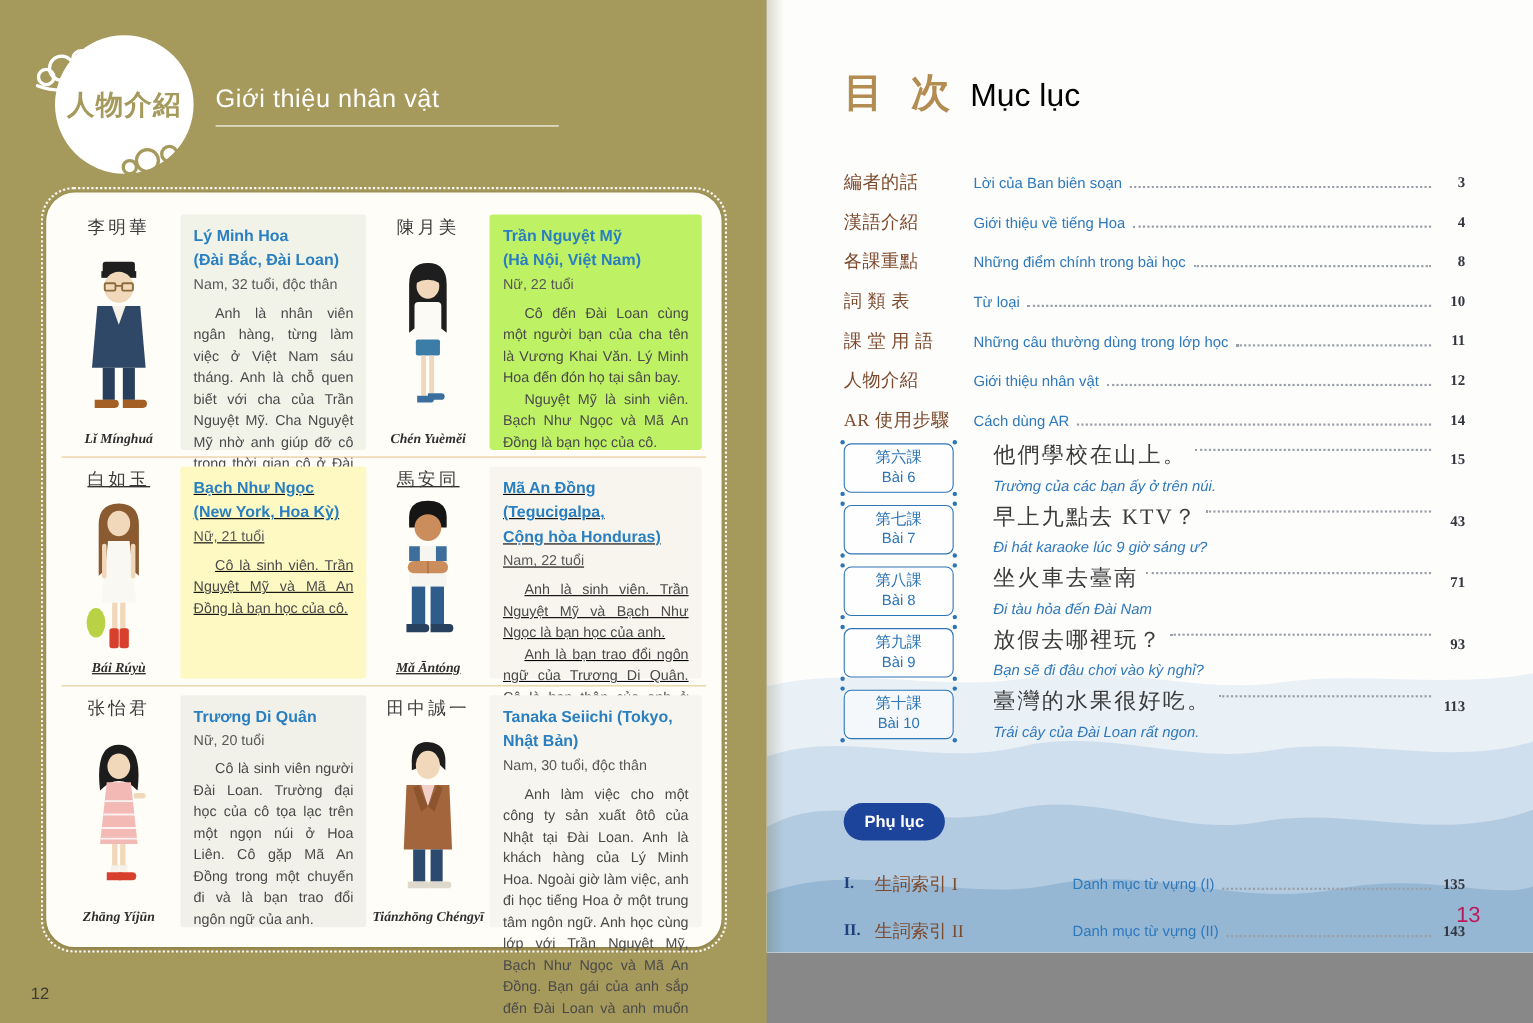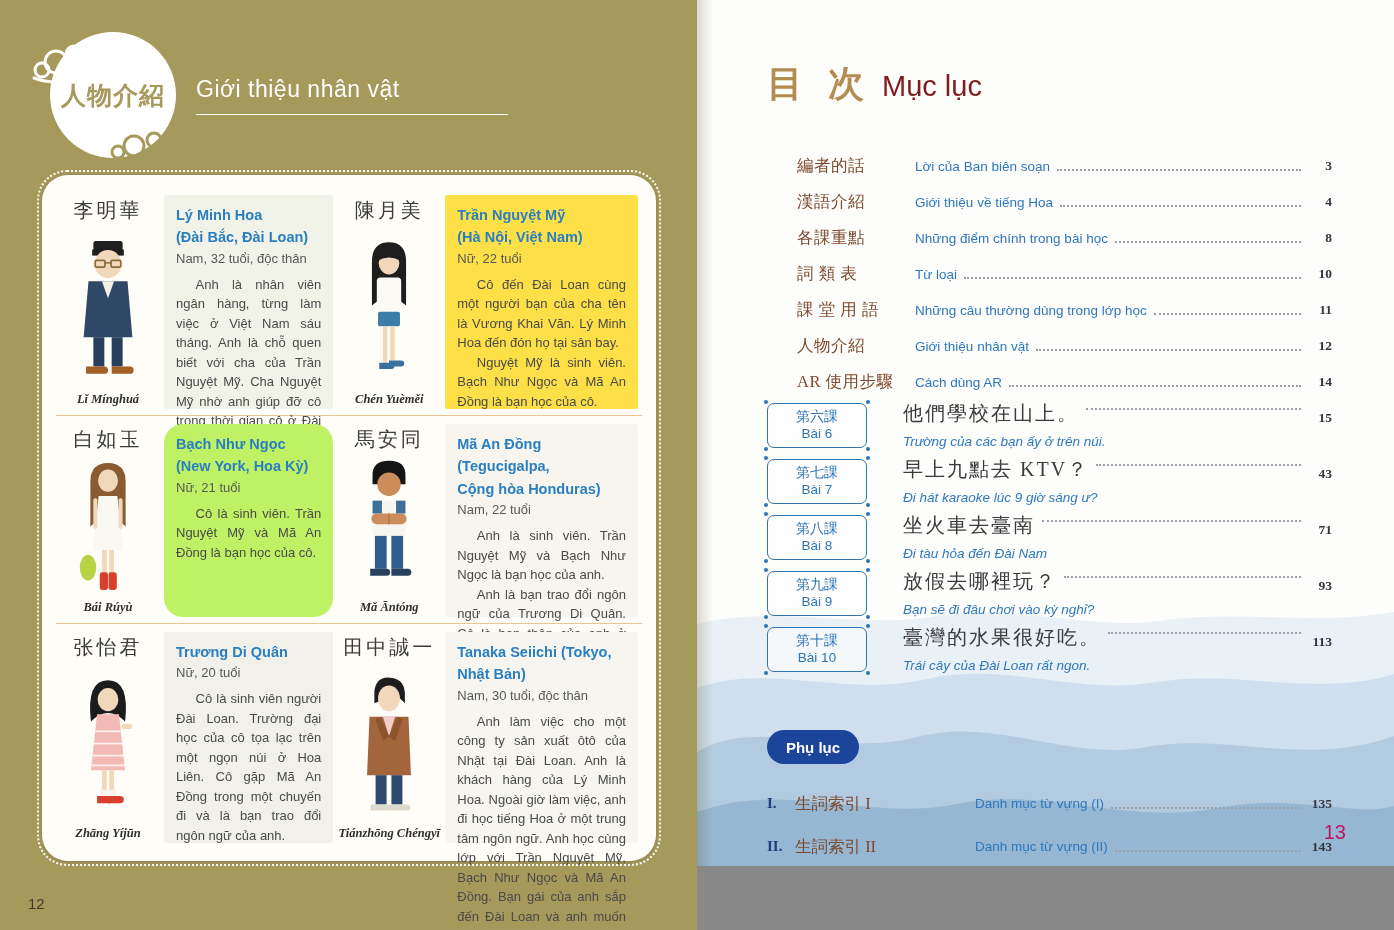--- a/index.html
+++ b/index.html
@@ -13,53 +13,53 @@
   .pl-circle-title { font-family:"Liberation Serif","DejaVu Serif",serif; font-size:25px; color:#a6995c; letter-spacing:1px; font-weight:bold; }
   .cloud { position:absolute; }
   .pl-vn-title { position:absolute; left:196px; top:76px; color:#ffffff; font-size:23px; letter-spacing:0.5px; }
   .pl-underline { position:absolute; left:196px; top:114px; width:312px; height:1px; background:#ffffff; }
 
   .card { position:absolute; left:42px; top:175px; width:614px; height:686px; background:#fffdf8; border-radius:26px; padding:12px 14px 10px 14px; box-shadow:0 1px 4px rgba(60,50,10,.25); }
   .card::after { content:""; position:absolute; inset:-5px; border:2px dotted rgba(255,255,255,.95); border-radius:30px; pointer-events:none; }
 
   .profile-row { display:flex; }
   .row-1 { height:228px; }
-  .row-2 { height:208px; border-top:1px solid #e4c793; }
+  .row-2 { height:208px; border-top:1px solid #e4c793;text-decoration:underline; }
   .row-3 { height:226px; border-top:1px solid #e4c793; }
   .profile { display:flex; padding:8px 4px 6px 4px; }
   .profile.col-a { width:48%; }
   .profile.col-b { width:52%; }
 
   .figure-col { width:96px; flex:0 0 96px; display:flex; flex-direction:column; align-items:center; justify-content:space-between; padding:2px 0; }
-  .zh-name { font-family:"Liberation Serif","DejaVu Serif",serif; font-size:20px; color:#3c3c3c; letter-spacing:3px; white-space:nowrap; }
+  .zh-name { font-family:"Liberation Serif","DejaVu Serif",serif; font-size:16px; color:#3c3c3c; letter-spacing:3px; white-space:nowrap; }
   .pinyin { font-family:"Liberation Serif","DejaVu Serif",serif; font-style:italic; font-weight:bold; font-size:12.5px; color:#2e2e2e; white-space:nowrap; }
   .char-svg { flex:1; margin:3px 0; }
 
   .bio { flex:1; margin-left:8px; padding:9px 12px; border-radius:3px; font-size:13px; color:#4a4a4a; }
-  .bg-a { background:#f1f3e9; } .bg-b { background:#fde047; }
-  .bg-c { background:#bef264;border-radius:19px; } .bg-d { background:#f7f5ee; }
+  .bg-a { background:#f1f3e9; } .bg-b { background:#bef264; }
+  .bg-c { background:#fef9c3; } .bg-d { background:#f7f5ee; }
   .bg-e { background:#f1f1ea; } .bg-f { background:#f6f5ef; }
   .bio-name { color:#2a7fc0; font-weight:bold; font-size:14.5px; line-height:1.55; }
   .bio-meta { color:#585858; font-size:13px; margin-top:2px; margin-bottom:9px; }
   .bio p { text-indent:1.5em; line-height:1.5; text-align:justify; }
 
   .pl-pagenum { position:absolute; left:28px; bottom:18px; font-size:15px; color:#3e3c30; }
 
   
   .page-right { position:relative; width:697px; height:866px; background:#fdfdfc; overflow:hidden; }
   .page-right::before { content:""; position:absolute; left:0; top:0; bottom:0; width:16px; background:linear-gradient(to right, rgba(96,84,40,.22), rgba(96,84,40,0)); z-index:5; }
   .mountains { position:absolute; left:0; bottom:0; width:697px; height:300px; z-index:0; }
   .rp-content { position:absolute; left:70px; right:62px; top:0; z-index:2; }
 
   .rp-header { position:absolute; top:60px; left:0; display:flex; align-items:baseline; }
   .rp-zh-title { font-family:"Liberation Serif","DejaVu Serif",serif; font-size:36px; font-weight:bold; color:#b28c50; letter-spacing:8px; }
-  .rp-vn-title { font-size:29px; color:#7f1d1d; margin-left:10px; }
+  .rp-vn-title { font-size:29px; color:#000000; margin-left:10px; }
 
   .front-list { position:absolute; top:148px; left:0; right:0; }
-  .fm-row { display:flex; align-items:center; height:36px;margin-left:30px; }
+  .fm-row { display:flex; align-items:center; height:36px; }
   .fm-zh { flex:0 0 118px; font-family:"Liberation Serif","DejaVu Serif",serif; font-size:16.5px; color:#7d4a2d; letter-spacing:0.5px; white-space:nowrap; }
   .vn-blue { color:#2e78bc; font-size:13.5px; white-space:nowrap; }
   .leader { flex:1 1 auto; border-bottom:2px dotted #9aa0a8; margin:0 7px; height:1px; align-self:center; transform:translateY(4px); }
   .pg { flex:0 0 auto; min-width:24px; text-align:right; font-family:"Liberation Serif","DejaVu Serif",serif; font-weight:bold; font-size:13.5px; color:#33363f; }
 
   .lesson-list { position:absolute; top:400px; left:0; right:0; }
   .lesson { display:flex; height:56px; align-items:flex-start; }
   .badge { position:relative; flex:0 0 100px; height:45px; margin-top:3px; border:1.5px solid #2e75b6; border-radius:7px; display:flex; flex-direction:column; align-items:center; justify-content:center; background:rgba(255,255,255,.55); }
   .badge .dot { position:absolute; width:4px; height:4px; border-radius:50%; background:#2e75b6; }
   .dot.tl { left:-4px; top:-4px; } .dot.tr { right:-4px; top:-4px; }

